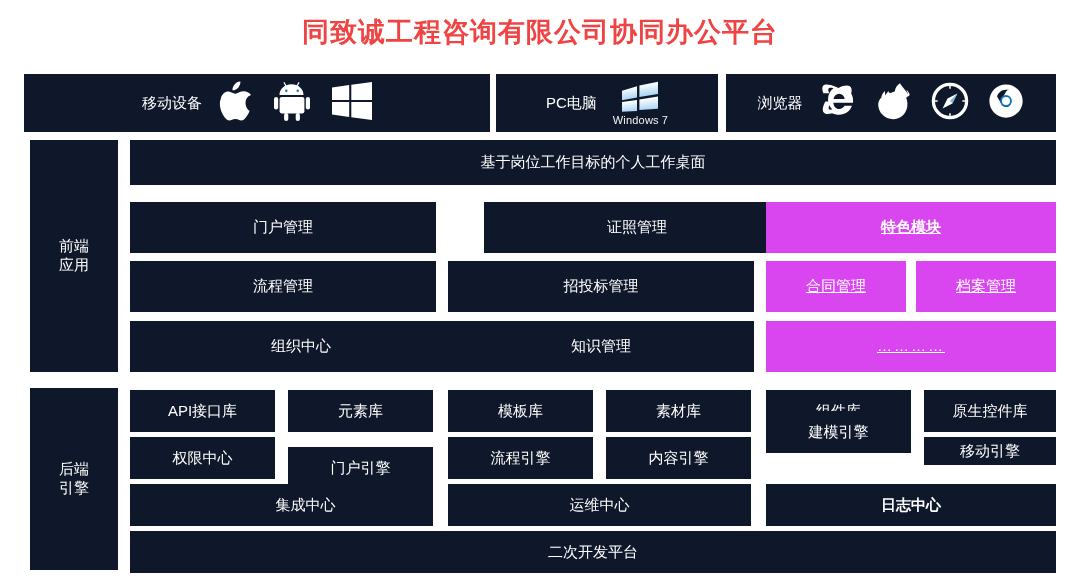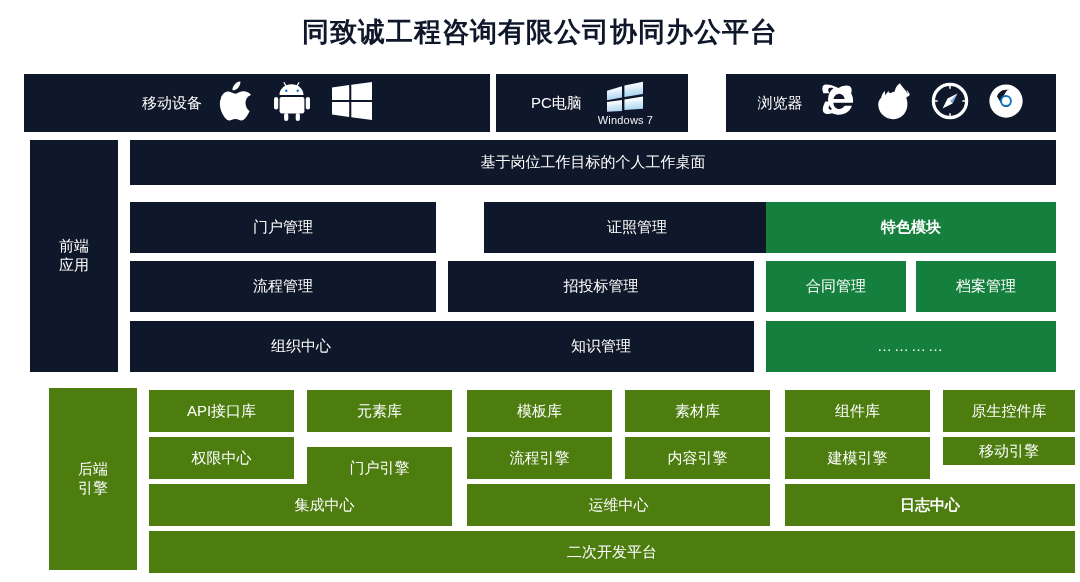--- a/index.html
+++ b/index.html
@@ -8,39 +8,39 @@
     background:#ffffff;
     font-family:"Liberation Sans","DejaVu Sans",sans-serif;
     overflow:hidden;
   }
   .page{position:relative;width:1080px;height:582px;}
 
   
   .title{
     position:absolute;left:0;top:14px;width:1080px;
     text-align:center;
-    font-size:27px;font-weight:bold;color:#0f172a;
+    font-size:27px;font-weight:bold;color:#ef4444;
     letter-spacing:1px;
     text-shadow:0 0 1px #ffffff, 1px 1px 0 #ffffff, -1px -1px 0 rgba(255,255,255,.9);
   }
 
   
   .box{
     position:absolute;
     display:flex;align-items:center;justify-content:center;
     color:#ffffff;
     font-size:15px;
     line-height:1.25;
     text-align:center;
     box-sizing:border-box;
     white-space:nowrap;
   }
   .blue{background:#0f172a;}
-  .orange{background:#15803d;}
-  .gray{background:#4d7c0f;margin-left:19px;}
+  .orange{background:#d946ef;text-decoration:underline;}
+  .gray{background:#0f172a;}
   .bold{font-weight:bold;}
   .stack{flex-direction:column;}
 
   
   .devbar{height:58px;top:74px;}
   .devlabel{font-size:15px;color:#fff;margin-right:16px;white-space:nowrap;}
   .dev-inner{display:flex;align-items:center;justify-content:center;width:100%;height:100%;}
   .icons{display:flex;align-items:center;gap:22px;}
   .ico{display:block;}
   .winlogo{display:flex;flex-direction:column;align-items:center;line-height:1;}
@@ -85,21 +85,21 @@
             <path fill="#ffffff" d="M0 5.4 17.2 3v15.1H0z"></path>
             <path fill="#ffffff" d="M19.3 2.7 40 0v18h-20.7z"></path>
             <path fill="#ffffff" d="M0 20.1h17.2V35L0 32.6z"></path>
             <path fill="#ffffff" d="M19.3 20.1H40V38l-20.7-2.7z"></path>
           </svg>
         </span>
       </span>
     </div>
   </div>
 
-  <div class="box blue devbar" style="left:496px;width:192px;">
+  <div class="box blue devbar" style="left:496px;width:222px;">
     <div class="dev-inner">
       <span class="devlabel">PC电脑</span>
       <span class="winlogo">
         <svg width="40" height="32" viewBox="0 0 40 32" aria-hidden="true">
           <defs>
             <linearGradient id="w7a" x1="0" y1="0" x2="0" y2="1">
               <stop offset="0" stop-color="#ffffff"></stop>
               <stop offset="1" stop-color="#a9d4f2"></stop>
             </linearGradient>
           </defs>
@@ -184,21 +184,21 @@
   <div class="box gray" style="left:288px;top:390px;width:145px;height:42px;">元素库</div>
   <div class="box gray" style="left:448px;top:390px;width:145px;height:42px;">模板库</div>
   <div class="box gray" style="left:606px;top:390px;width:145px;height:42px;">素材库</div>
   <div class="box gray" style="left:766px;top:390px;width:145px;height:42px;">组件库</div>
   <div class="box gray" style="left:924px;top:390px;width:132px;height:42px;">原生控件库</div>
 
   <div class="box gray" style="left:130px;top:437px;width:145px;height:42px;">权限中心</div>
   <div class="box gray" style="left:288px;top:447px;width:145px;height:42px;">门户引擎</div>
   <div class="box gray" style="left:448px;top:437px;width:145px;height:42px;">流程引擎</div>
   <div class="box gray" style="left:606px;top:437px;width:145px;height:42px;">内容引擎</div>
-  <div class="box gray" style="left:766px;top:437px;width:145px;height:42px;">建模引擎</div>
+  <div class="box gray" style="left:766px;top:411px;width:145px;height:42px;">建模引擎</div>
   <div class="box gray" style="left:924px;top:437px;width:132px;height:28px;">移动引擎</div>
 
   <div class="box gray" style="left:130px;top:484px;width:303px;height:42px;padding-left:48px;">集成中心</div>
   <div class="box gray" style="left:448px;top:484px;width:303px;height:42px;">运维中心</div>
   <div class="box gray" style="left:766px;top:484px;width:290px;height:42px;font-weight:bold;">日志中心</div>
 
   <div class="box gray" style="left:130px;top:531px;width:926px;height:42px;">二次开发平台</div>
 
 </div>
 

